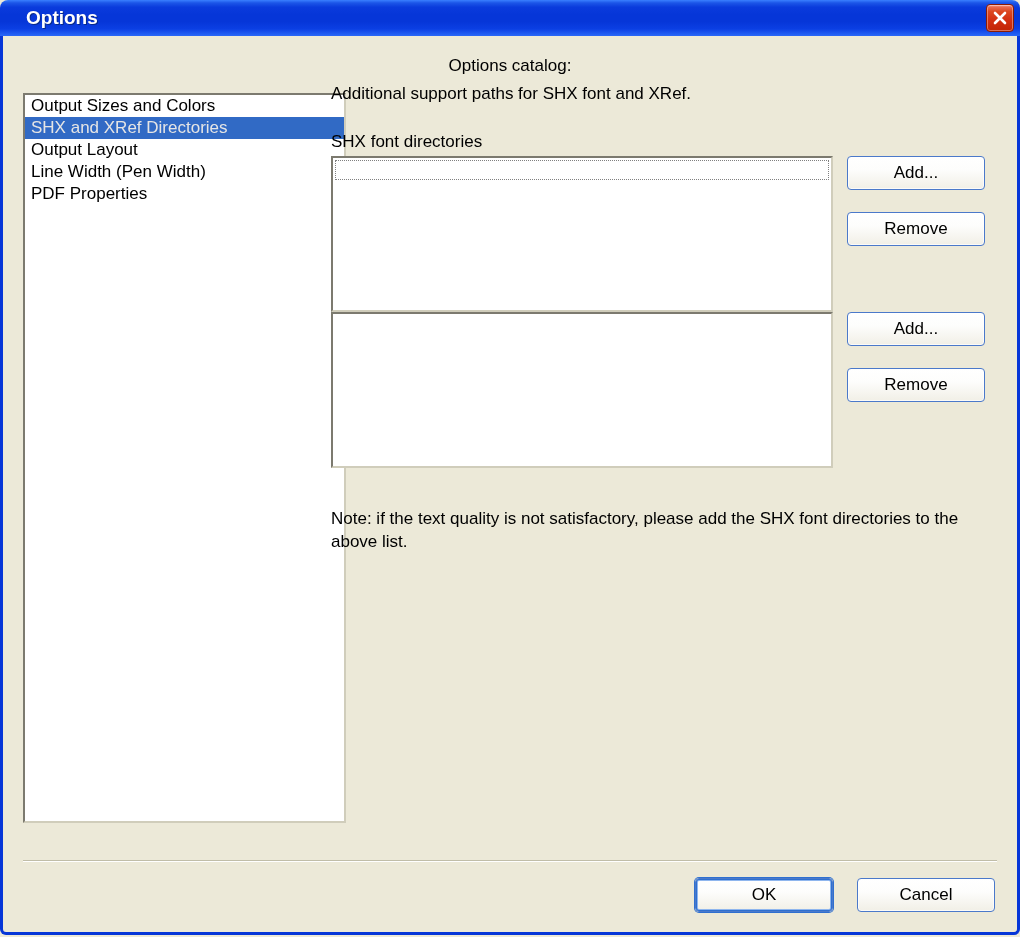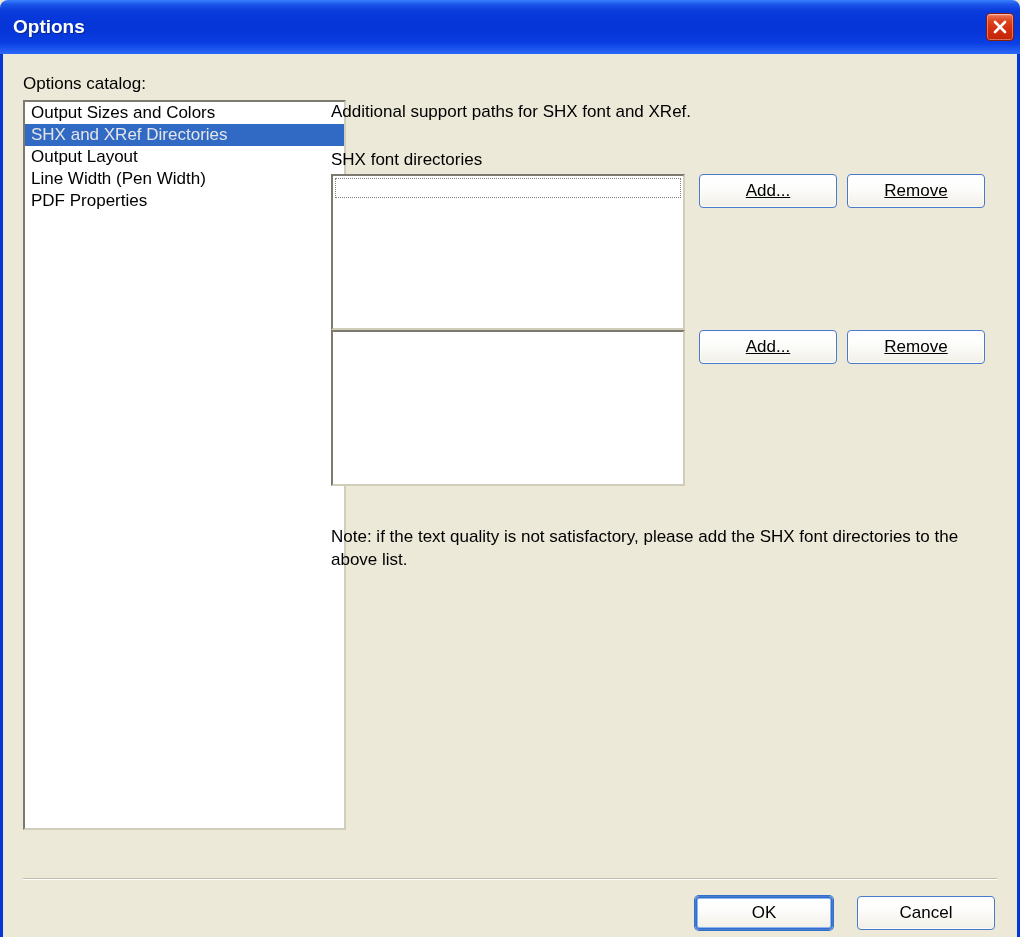--- a/index.html
+++ b/index.html
@@ -8,28 +8,28 @@
     font-family: Tahoma, "Segoe UI", Arial, sans-serif;
     font-size: 17px;
     background: #ECE9D8;
     color: #000;
     width: 1020px;
     height: 937px;
     overflow: hidden;
   }
   
   .titlebar {
-    height: 54px;
+    height: 36px;
     background: linear-gradient(to bottom,
        #3a80ff 0%, #1c56e8 8%, #0a3bdc 20%, #0636d8 40%,
        #0636d8 60%, #0b3fe3 80%, #2a68f8 100%);
     display: flex;
     align-items: center;
     justify-content: space-between;
-    padding: 0 6px 0 13px;
+    padding: 0 6px 0 26px;
     border-radius: 8px 8px 0 0;
     color: #fff;
   }
   .titlebar .title {
     font-weight: bold;
     font-size: 19px;
     text-shadow: 1px 1px 0 #092a88;
   }
   .close-btn {
     width: 28px;
@@ -54,21 +54,22 @@
     height: 899px;
     background: #ECE9D8;
   }
   .content {
     padding: 20px 20px 0 20px;
     height: 100%;
     position: relative;
   }
   .catalog-label {
     display:block;
-    margin-bottom: 6px;
+    margin-bottom: 17px;
+    text-align: center;
   }
   .catalog-list {
     width: 323px;
     height: 730px;
     background: #fff;
     border: 2px inset #d0cdbb;
     overflow: hidden;
   }
   .catalog-item {
     padding: 1px 6px;
@@ -104,22 +105,22 @@
     padding: 2px;
   }
   .listbox.focus-inner .dotted {
     border: 1px dotted #808080;
     height: 20px;
     background: #fff;
   }
   .btn-col {
     margin-left: 14px;
     display: flex;
-    gap: 10px;
-    text-decoration: underline;
+    flex-direction: column;
+    gap: 22px;
   }
   .xp-button {
     width: 138px;
     height: 34px;
     background: linear-gradient(to bottom, #ffffff 0%, #fdfdfc 40%, #f1efe6 100%);
     border: 1px solid #4b79ca;
     border-radius: 4px;
     box-shadow: inset 0 0 0 1px rgba(255,255,255,0.7);
     font-family: inherit;
     font-size: 17px;

